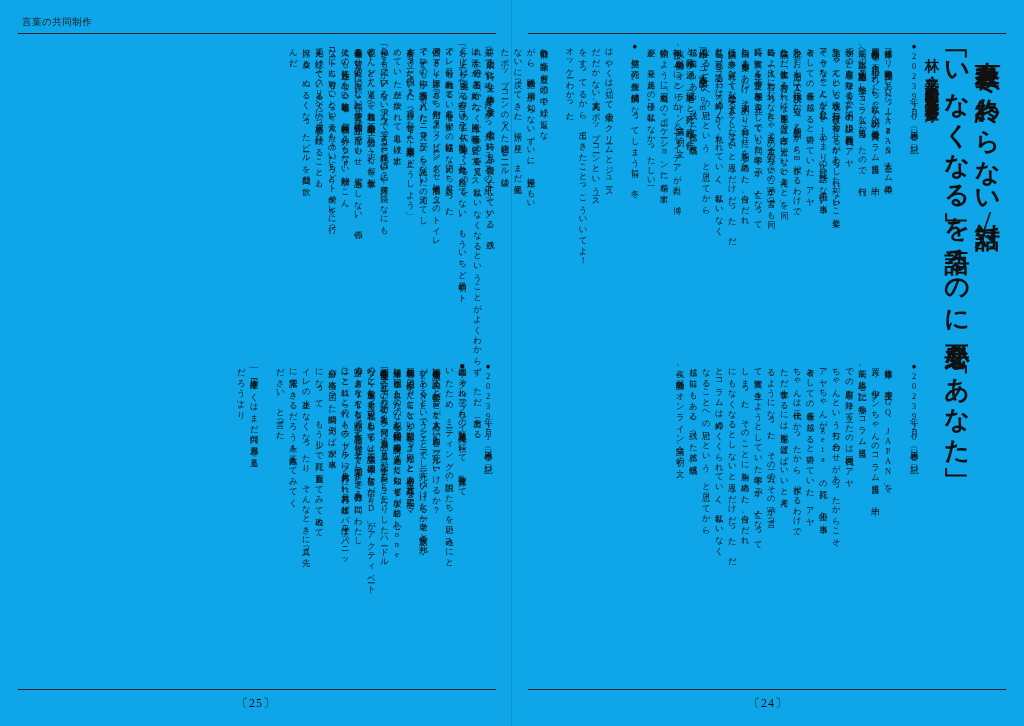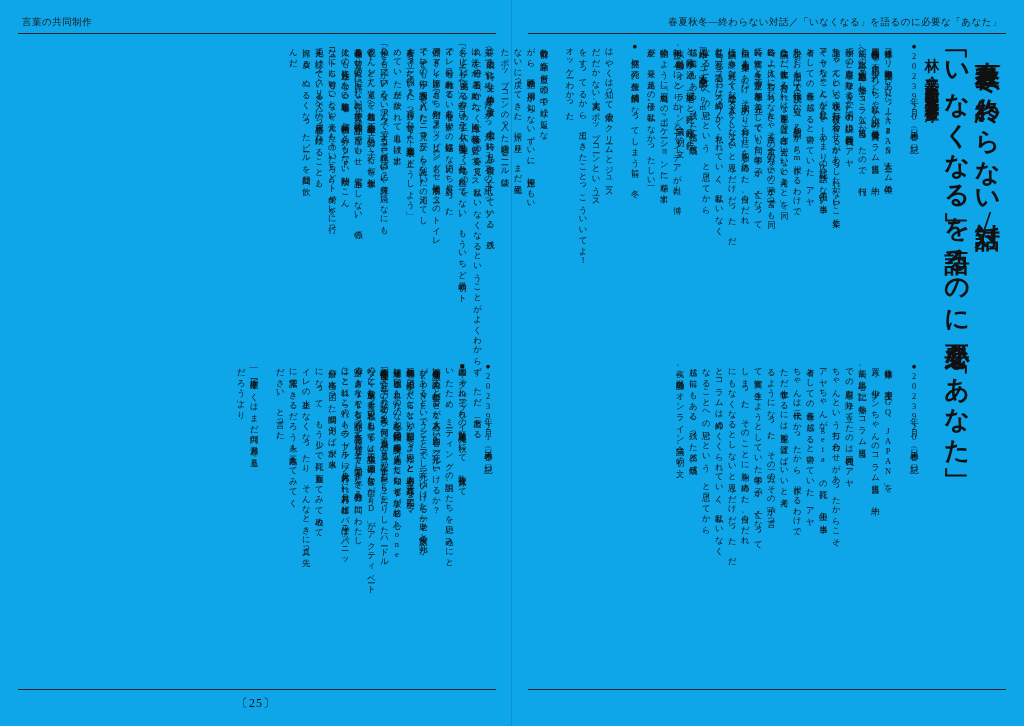--- a/index.html
+++ b/index.html
@@ -255,21 +255,20 @@
           </div>
         </div>
 
       </div>
 
       <div class="folio-rule l"></div>
       <div class="folio">〔25〕</div>
     </div>
 
     <div class="leaf right">
-      <div class="runhead right-head">春夏秋冬—終わらない対話／「いなくなる」を語るのに必要な「あなた」</div>
       <div class="rule r"></div>
 
       <div class="body-area">
 
         <div class="title-main"><span>春夏秋冬―終わらない対話/</span><br><span>「いなくなる」を語るのに必要な「あなた」</span></div>
 
         <div class="title-authors">林 恭平・小島和明・栗林彩・草村多摩</div>
 
         <div class="spacer-col"></div>
 
@@ -348,16 +347,17 @@
 がら、映画館の場所が知らないずいに。座席にもい
 ないに戻ってきた。席に座り、まだ手元に
 たポップコーンの入った透明ビニール袋は</div>
         <div class="lead-col">は十三歳の時に父を仕事中の事故で、十七歳の時に兄を自殺で亡くしている。残さ
 れた母の看る「いなくなる」の姿を見て、私はいなくなるということがよくわからず、ただ、二度ある
 ことは三度ある、あと一人に迫りくるのを、</div>
 
       </div>
 
       <div class="folio-rule r"></div>
+      <div class="folio">〔24〕</div>
     </div>
 
   </div>
 </div>
 
 </body></html>

